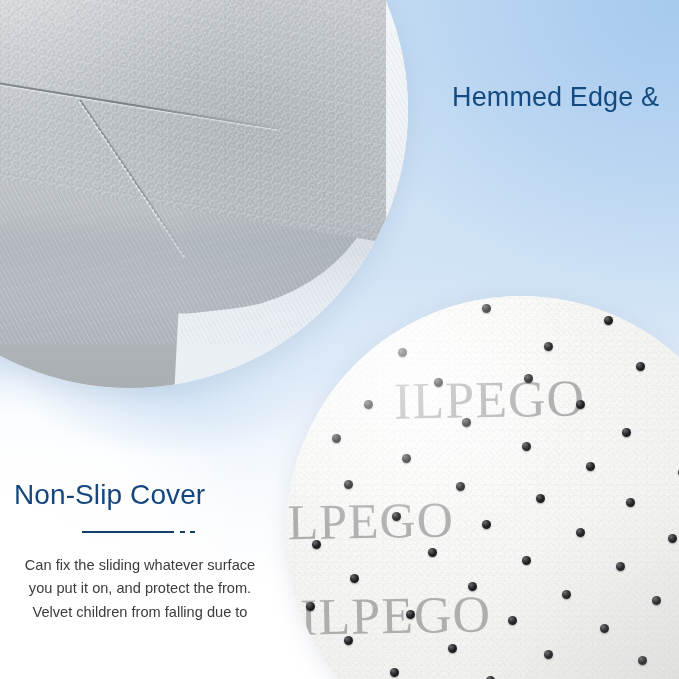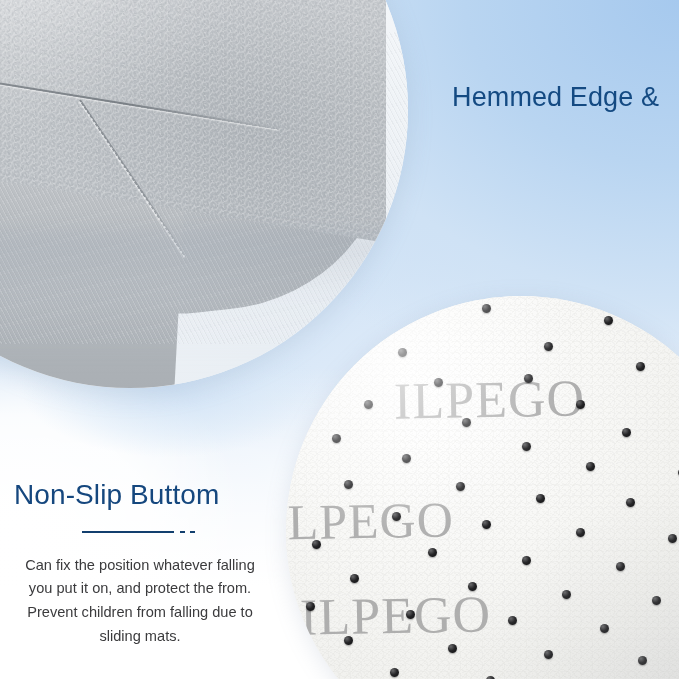--- a/index.html
+++ b/index.html
@@ -415,29 +415,28 @@
     </div>
 
     <div class="mat-shade"></div>
   </div>
 
   <div class="heading-right">
     <span class="hr-line">Hemmed Edge &amp;</span>
   </div>
 
   <div class="block-left">
-    <div class="heading-left">Non-Slip Buttom</div>
+    <div class="heading-left">Non-Slip Cover</div>
 
     <div class="divider-wrap">
       <div class="divider-line"></div>
       <div class="divider-dot-a"></div>
       <div class="divider-dot-b"></div>
     </div>
 
     <div class="body-left">
-      <span class="bl-line">Can fix the position whatever falling</span>
+      <span class="bl-line">Can fix the sliding whatever surface</span>
       <span class="bl-line">you put it on, and protect the from.</span>
-      <span class="bl-line">Prevent children from falling due to</span>
-      <span class="bl-line">sliding mats.</span>
+      <span class="bl-line">Velvet children from falling due to</span>
     </div>
   </div>
 
 </div>
 
 </body></html>

